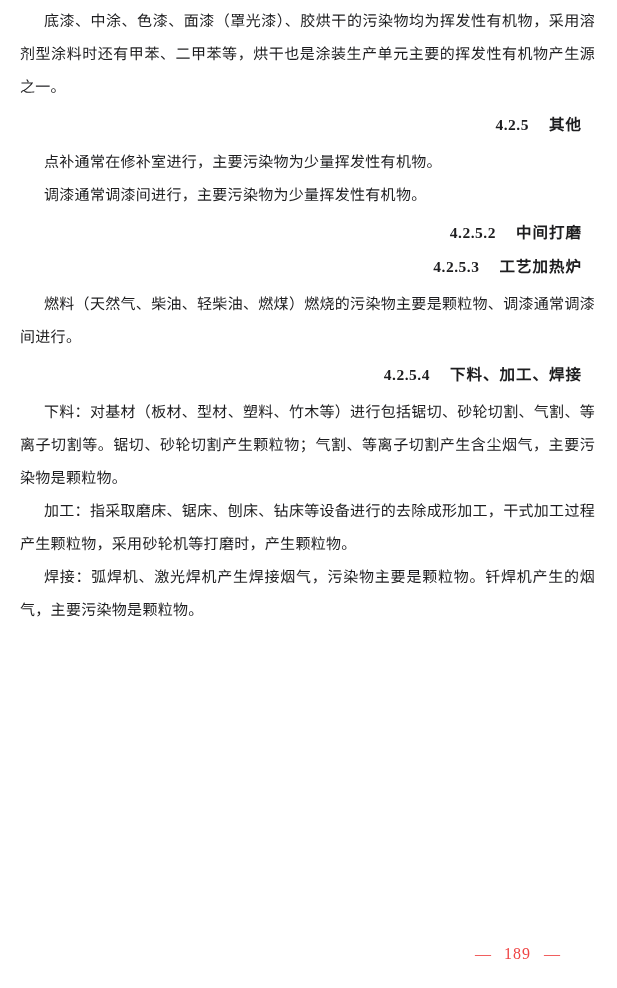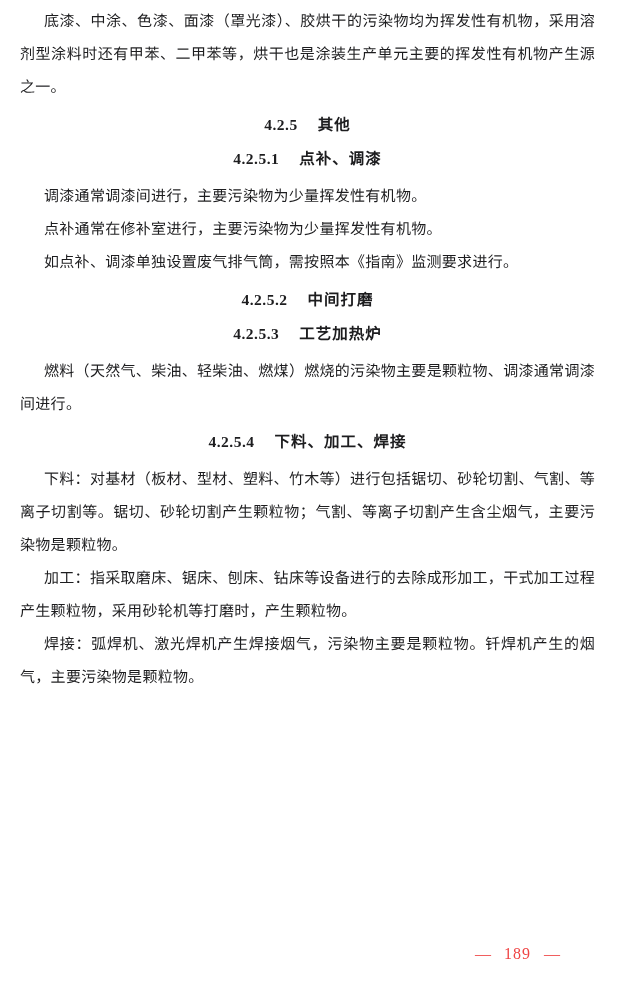--- a/index.html
+++ b/index.html
@@ -25,21 +25,21 @@
     line-height: 33px;
     text-align: justify;
     text-indent: 24px;
     letter-spacing: 0.3px;
   }
   .heading {
     margin: 8px 13px;
     line-height: 26px;
     font-size: 15.5px;
     font-weight: bold;
-    text-align: center;
+    text-align: right;
     white-space: nowrap;
   }
   .heading .num {
     font-family: "Liberation Serif", "DejaVu Serif", serif;
     font-weight: bold;
     margin-right: 20px;
     letter-spacing: 0.5px;
   }
   .heading .title {
     font-family: "Liberation Sans", "DejaVu Sans", sans-serif;
@@ -70,27 +70,23 @@
 <body>
 
 <div class="page">
 
   <p class="para">底漆、中涂、色漆、面漆（罩光漆）、胶烘干的污染物均为挥发性有机物，采用溶剂型涂料时还有甲苯、二甲苯等，烘干也是涂装生产单元主要的挥发性有机物产生源之一。</p>
 
   <div class="heading">
     <span class="num">4.2.5</span><span class="title">其他</span>
   </div>
 
-  <div class="heading">
-    <span class="num">4.2.5.1</span><span class="title">点补、调漆</span>
-  </div>
 
+  <p class="para">点补通常在修补室进行，主要污染物为少量挥发性有机物。</p>
   <p class="para">调漆通常调漆间进行，主要污染物为少量挥发性有机物。</p>
-  <p class="para">点补通常在修补室进行，主要污染物为少量挥发性有机物。</p>
-  <p class="para">如点补、调漆单独设置废气排气筒，需按照本《指南》监测要求进行。</p>
 
   <div class="heading">
     <span class="num">4.2.5.2</span><span class="title">中间打磨</span>
   </div>
 
 
   <div class="heading">
     <span class="num">4.2.5.3</span><span class="title">工艺加热炉</span>
   </div>
 

